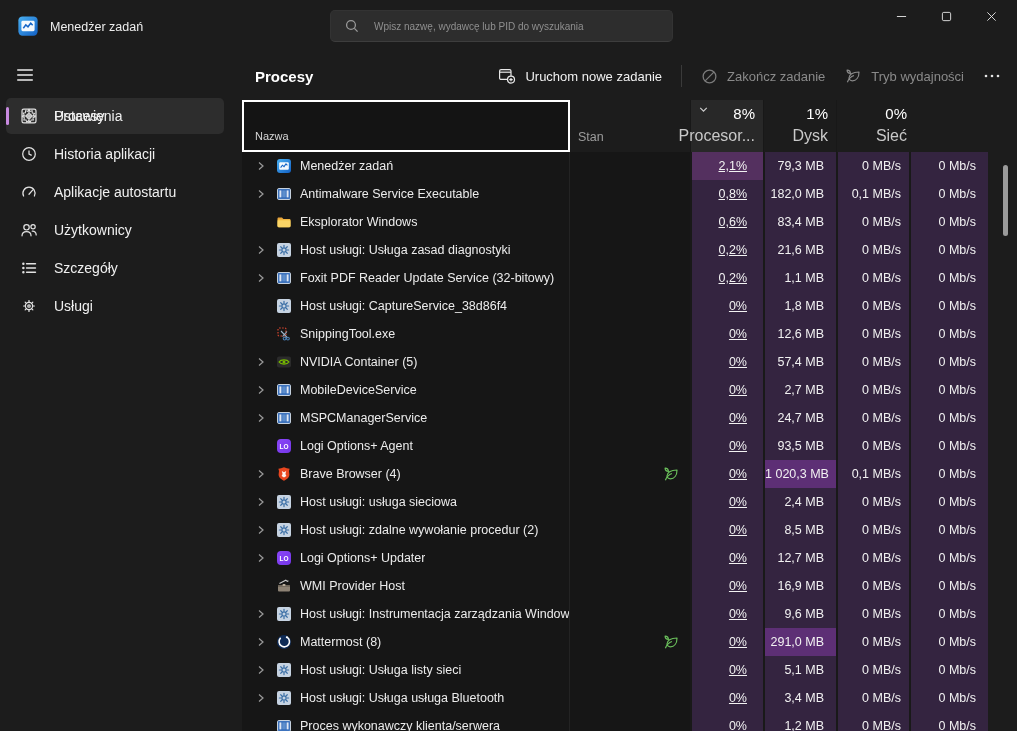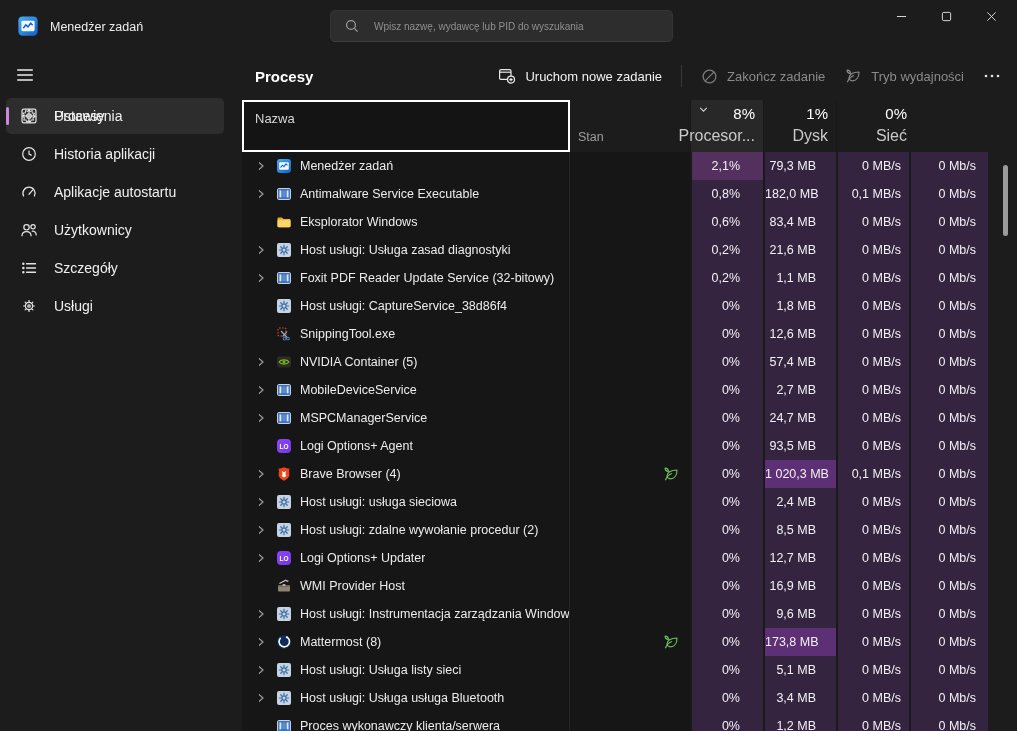--- a/index.html
+++ b/index.html
@@ -40,21 +40,21 @@
   .page-header{position:relative;height:48px;}
   .page-title{position:absolute;left:13px;top:50%;transform:translateY(-50%);font-size:15px;font-weight:600;color:#fff;}
   .toolbar{position:absolute;right:16px;top:50%;transform:translateY(-50%);display:flex;align-items:center;gap:19px;}
   .tbtn{display:flex;align-items:center;gap:9px;font-size:13px;color:#f0f0f0;white-space:nowrap;}
   .tbtn.disabled{color:#8a8a8a;}
   .tdivider{width:1px;height:22px;background:#3a3a3a;}
 
   
   .table-header{position:absolute;left:0;top:48px;right:0;height:52px;display:flex;}
   .h-name{width:328px;box-sizing:border-box;border:2px solid #fff;background:#141414;position:relative;}
-  .h-name .hlabel{position:absolute;left:11px;bottom:24px;font-size:13px;color:#d6d6d6;}
+  .h-name .hlabel{position:absolute;left:11px;bottom:8px;font-size:11px;color:#d6d6d6;}
   .h-stan{width:120px;position:relative;}
   .h-stan .hlabel{position:absolute;left:8px;bottom:8px;font-size:12.5px;color:#9c9c9c;}
   .h-heat{position:relative;box-sizing:border-box;border-left:1px solid #181818;}
   .h-heat .pct{position:absolute;top:5px;right:8px;font-size:15px;color:#fff;}
   .h-heat .hlbl{position:absolute;bottom:7px;right:8px;font-size:16px;color:#c9c9c9;white-space:nowrap;}
   .h-cpu{width:73px;background:#282828;}
   .h-mem{width:73px;}
   .h-disk{width:73px;}
   .h-net{width:79px;}
   .sort-chevron{position:absolute;left:6px;top:3px;width:13px;height:13px;}
@@ -64,22 +64,22 @@
   .prow{display:flex;width:746px;height:28px;background:#161616;}
   .c-name{width:328px;box-sizing:border-box;display:flex;align-items:center;padding-left:13px;
           border-right:1px solid #232323;}
   .chev{width:16px;height:12px;flex:0 0 16px;}
   .picon{width:16px;height:16px;margin-left:5px;flex:0 0 16px;}
   .pname{margin-left:8px;font-size:12.5px;color:#ececec;white-space:nowrap;overflow:hidden;}
   .c-stan{width:120px;position:relative;flex:0 0 120px;}
   .leaf-wrap{position:absolute;right:10px;top:5px;width:18px;height:18px;}
   .c-heat{box-sizing:border-box;text-align:right;font-size:12.5px;color:#f2f2f2;line-height:28px;
           background:var(--heat-base);border-left:2px solid #191919;white-space:nowrap;}
-  .c-cpu{width:73px;padding-right:23px;}
-  .c-mem{width:73px;padding-right:20px;}
+  .c-cpu{width:73px;padding-right:16px;text-decoration:underline;}
+  .c-mem{width:73px;padding-right:12px;}
   .c-disk{width:73px;padding-right:8px;}
   .c-net{width:79px;padding-right:12px;}
   .heat-mid{background:var(--heat-mid);}
   .heat-high{background:var(--heat-high);}
 
   .vscroll{position:absolute;right:9px;top:113px;width:5px;height:71px;border-radius:3px;background:#9b9b9b;}
 </style>
 </head>
 <body>
 
@@ -751,21 +751,21 @@
           <div class="c-stan">
             <span class="leaf-wrap">
               <svg viewBox="0 0 18 18" width="18" height="18" fill="none" stroke="#6abf5b" stroke-width="1.2" stroke-linejoin="round">
                 <path d="M15 5 C15 10.5 12.2 13.8 8.4 13.8 C6.2 13.8 5 12.4 5 10.9 C5 7.8 8.4 5 15 5 Z"></path>
                 <path d="M3.4 15.2 C4.5 11.8 6.8 9.6 10 8.5"></path>
                 <path d="M6.4 6.4 C4.4 6.4 3.1 5.1 3.1 3.1 C5.3 3.1 6.4 4.2 6.4 6.4 Z"></path>
               </svg>
             </span>
           </div>
           <div class="c-heat c-cpu">0%</div>
-          <div class="c-heat c-mem heat-high">173,8 MB</div>
+          <div class="c-heat c-mem heat-high">291,0 MB</div>
           <div class="c-heat c-disk">0 MB/s</div>
           <div class="c-heat c-net">0 Mb/s</div>
         </div>
         <div class="prow">
           <div class="c-name">
             <span class="chev">
               <svg viewBox="0 0 12 12" width="12" height="12" fill="none" stroke="#9a9a9a" stroke-width="1.2">
                 <path d="M4 2.5 L8 6 L4 9.5"></path>
               </svg>
             </span>

